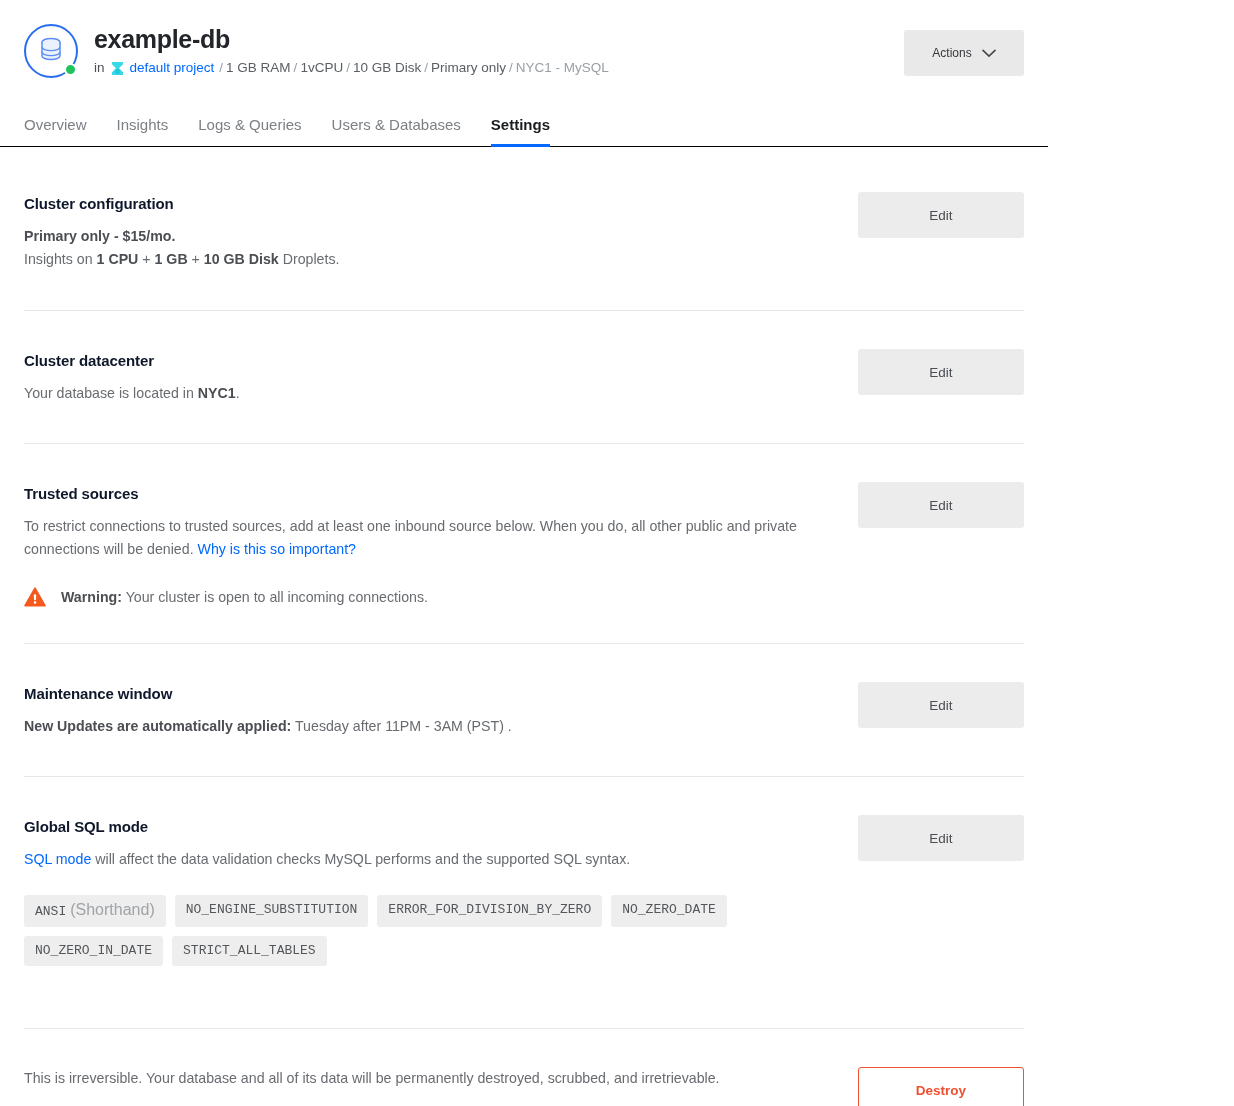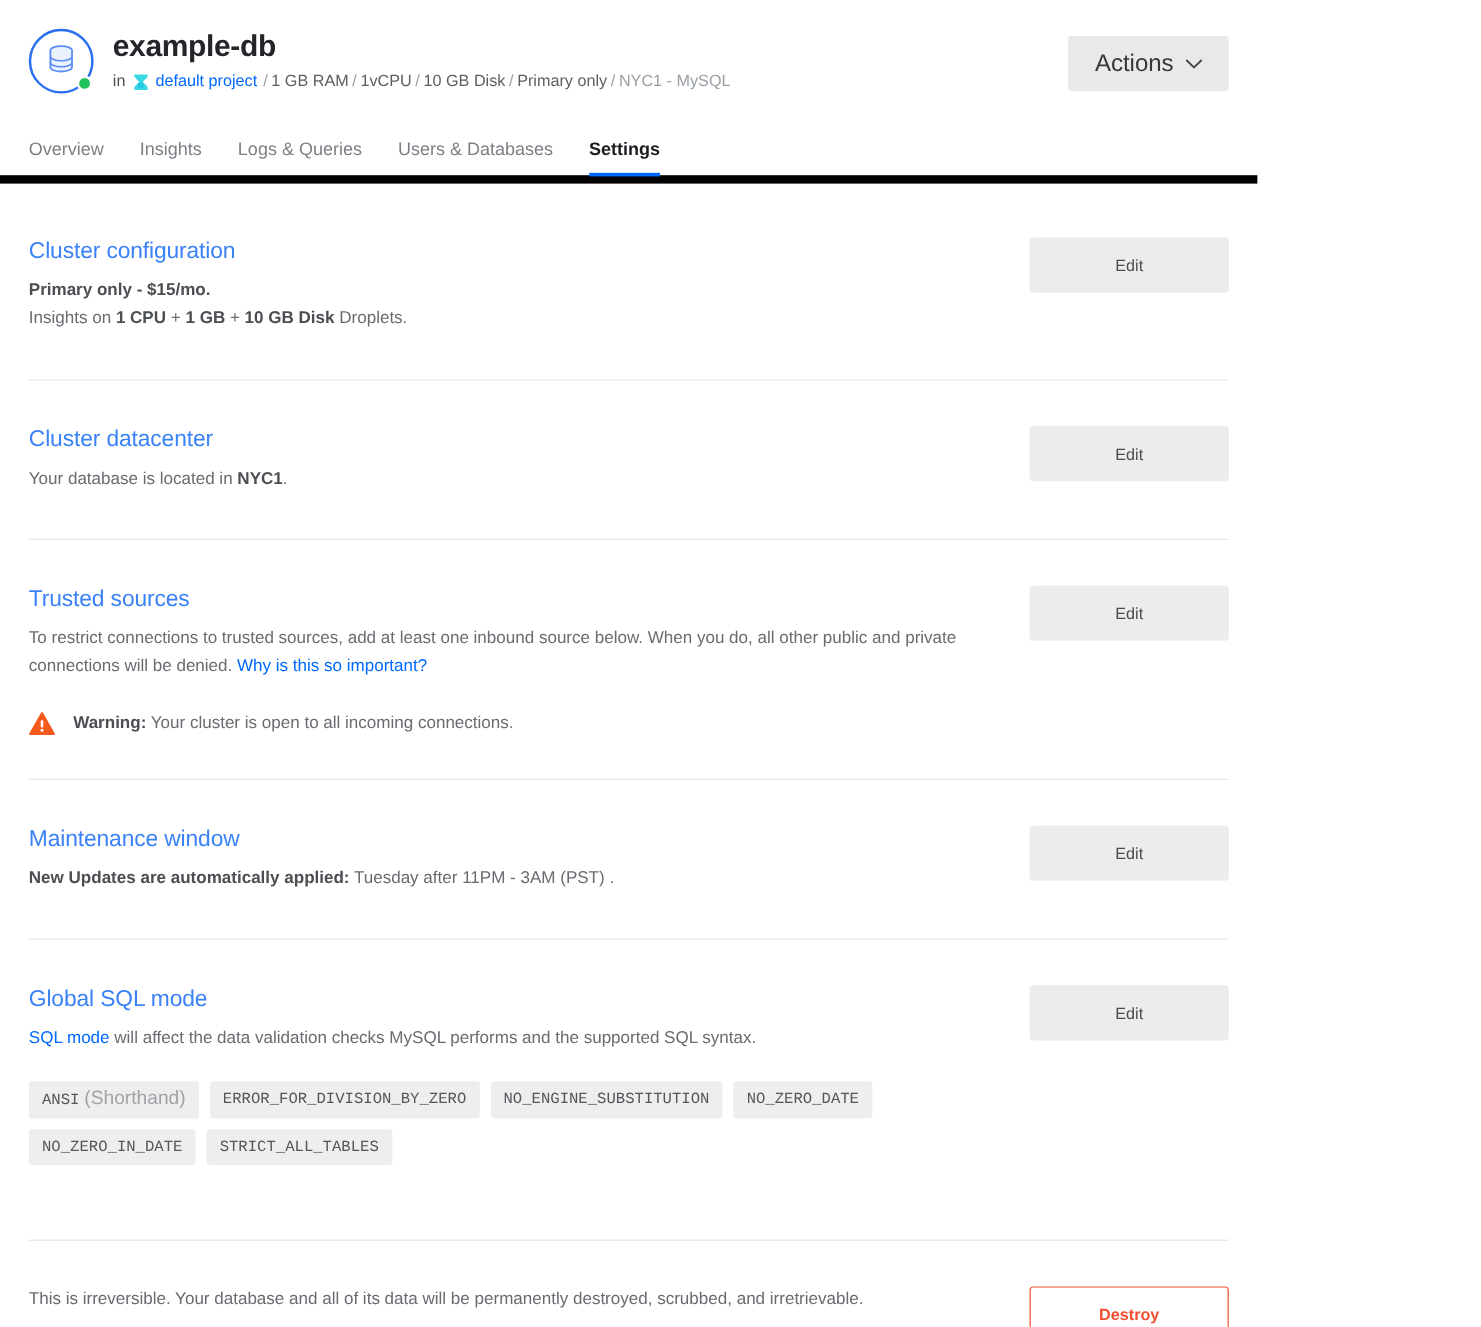--- a/index.html
+++ b/index.html
@@ -90,40 +90,40 @@
 
   .actions-btn {
     margin-left: auto;
     margin-top: 8px;
     background: #e9e9e9;
     border: none;
     border-radius: 3px;
     height: 46px;
     min-width: 120px;
     padding: 0 22px;
-    font-size: 20px;
+    font-size: 12px;
     color: #35373b;
     font-family: "Liberation Sans", sans-serif;
     display: flex;
     align-items: center;
     justify-content: center;
     gap: 10px;
     cursor: pointer;
   }
   .chev { display: inline-block; }
 
   
   .tabs {
     position: relative;
     margin-top: 38px;
     padding: 0 24px;
     display: flex;
     align-items: flex-end;
     gap: 30px;
-    border-bottom: 7px solid #000000;
+    border-bottom: 1px solid #000000;
   }
   .tab {
     position: relative;
     font-size: 15px;
     color: #7c8085;
     padding-bottom: 13px;
     cursor: pointer;
     white-space: nowrap;
   }
   .tab.active {
@@ -141,23 +141,23 @@
 
   
   .section {
     padding: 0 24px;
     display: flex;
     align-items: flex-start;
   }
   .sec-left { flex: 1 1 auto; min-width: 0; }
   .sec-right { flex: 0 0 166px; margin-left: 24px; }
   .sec-h {
-    font-size: 19px;
-    font-weight: normal;
-    color: #3b82f6;
+    font-size: 15px;
+    font-weight: bold;
+    color: #0f172a;
     letter-spacing: -0.1px;
     margin: 0 0 9px 0;
     line-height: 24px;
   }
   .sec-p {
     font-size: 14.2px;
     color: #686b70;
     line-height: 23px;
     margin: 0;
     max-width: 965px;
@@ -340,22 +340,22 @@
     </div>
   </div>
   <div class="divider"></div>
 
   <div class="section" style="padding-top:38px;padding-bottom:62px;">
     <div class="sec-left">
       <h2 class="sec-h">Global SQL mode</h2>
       <p class="sec-p"><a class="link" href="#">SQL mode</a><span> will affect the data validation checks MySQL performs and the supported SQL syntax.</span></p>
       <div class="tags">
         <div class="tag"><span>ANSI</span><span class="shorthand">(Shorthand)</span></div>
+        <div class="tag">NO_ENGINE_SUBSTITUTION</div>
         <div class="tag">ERROR_FOR_DIVISION_BY_ZERO</div>
-        <div class="tag">NO_ENGINE_SUBSTITUTION</div>
         <div class="tag">NO_ZERO_DATE</div>
         <div class="tag">NO_ZERO_IN_DATE</div>
         <div class="tag">STRICT_ALL_TABLES</div>
       </div>
     </div>
     <div class="sec-right">
       <button class="edit-btn">Edit</button>
     </div>
   </div>
   <div class="divider"></div>

